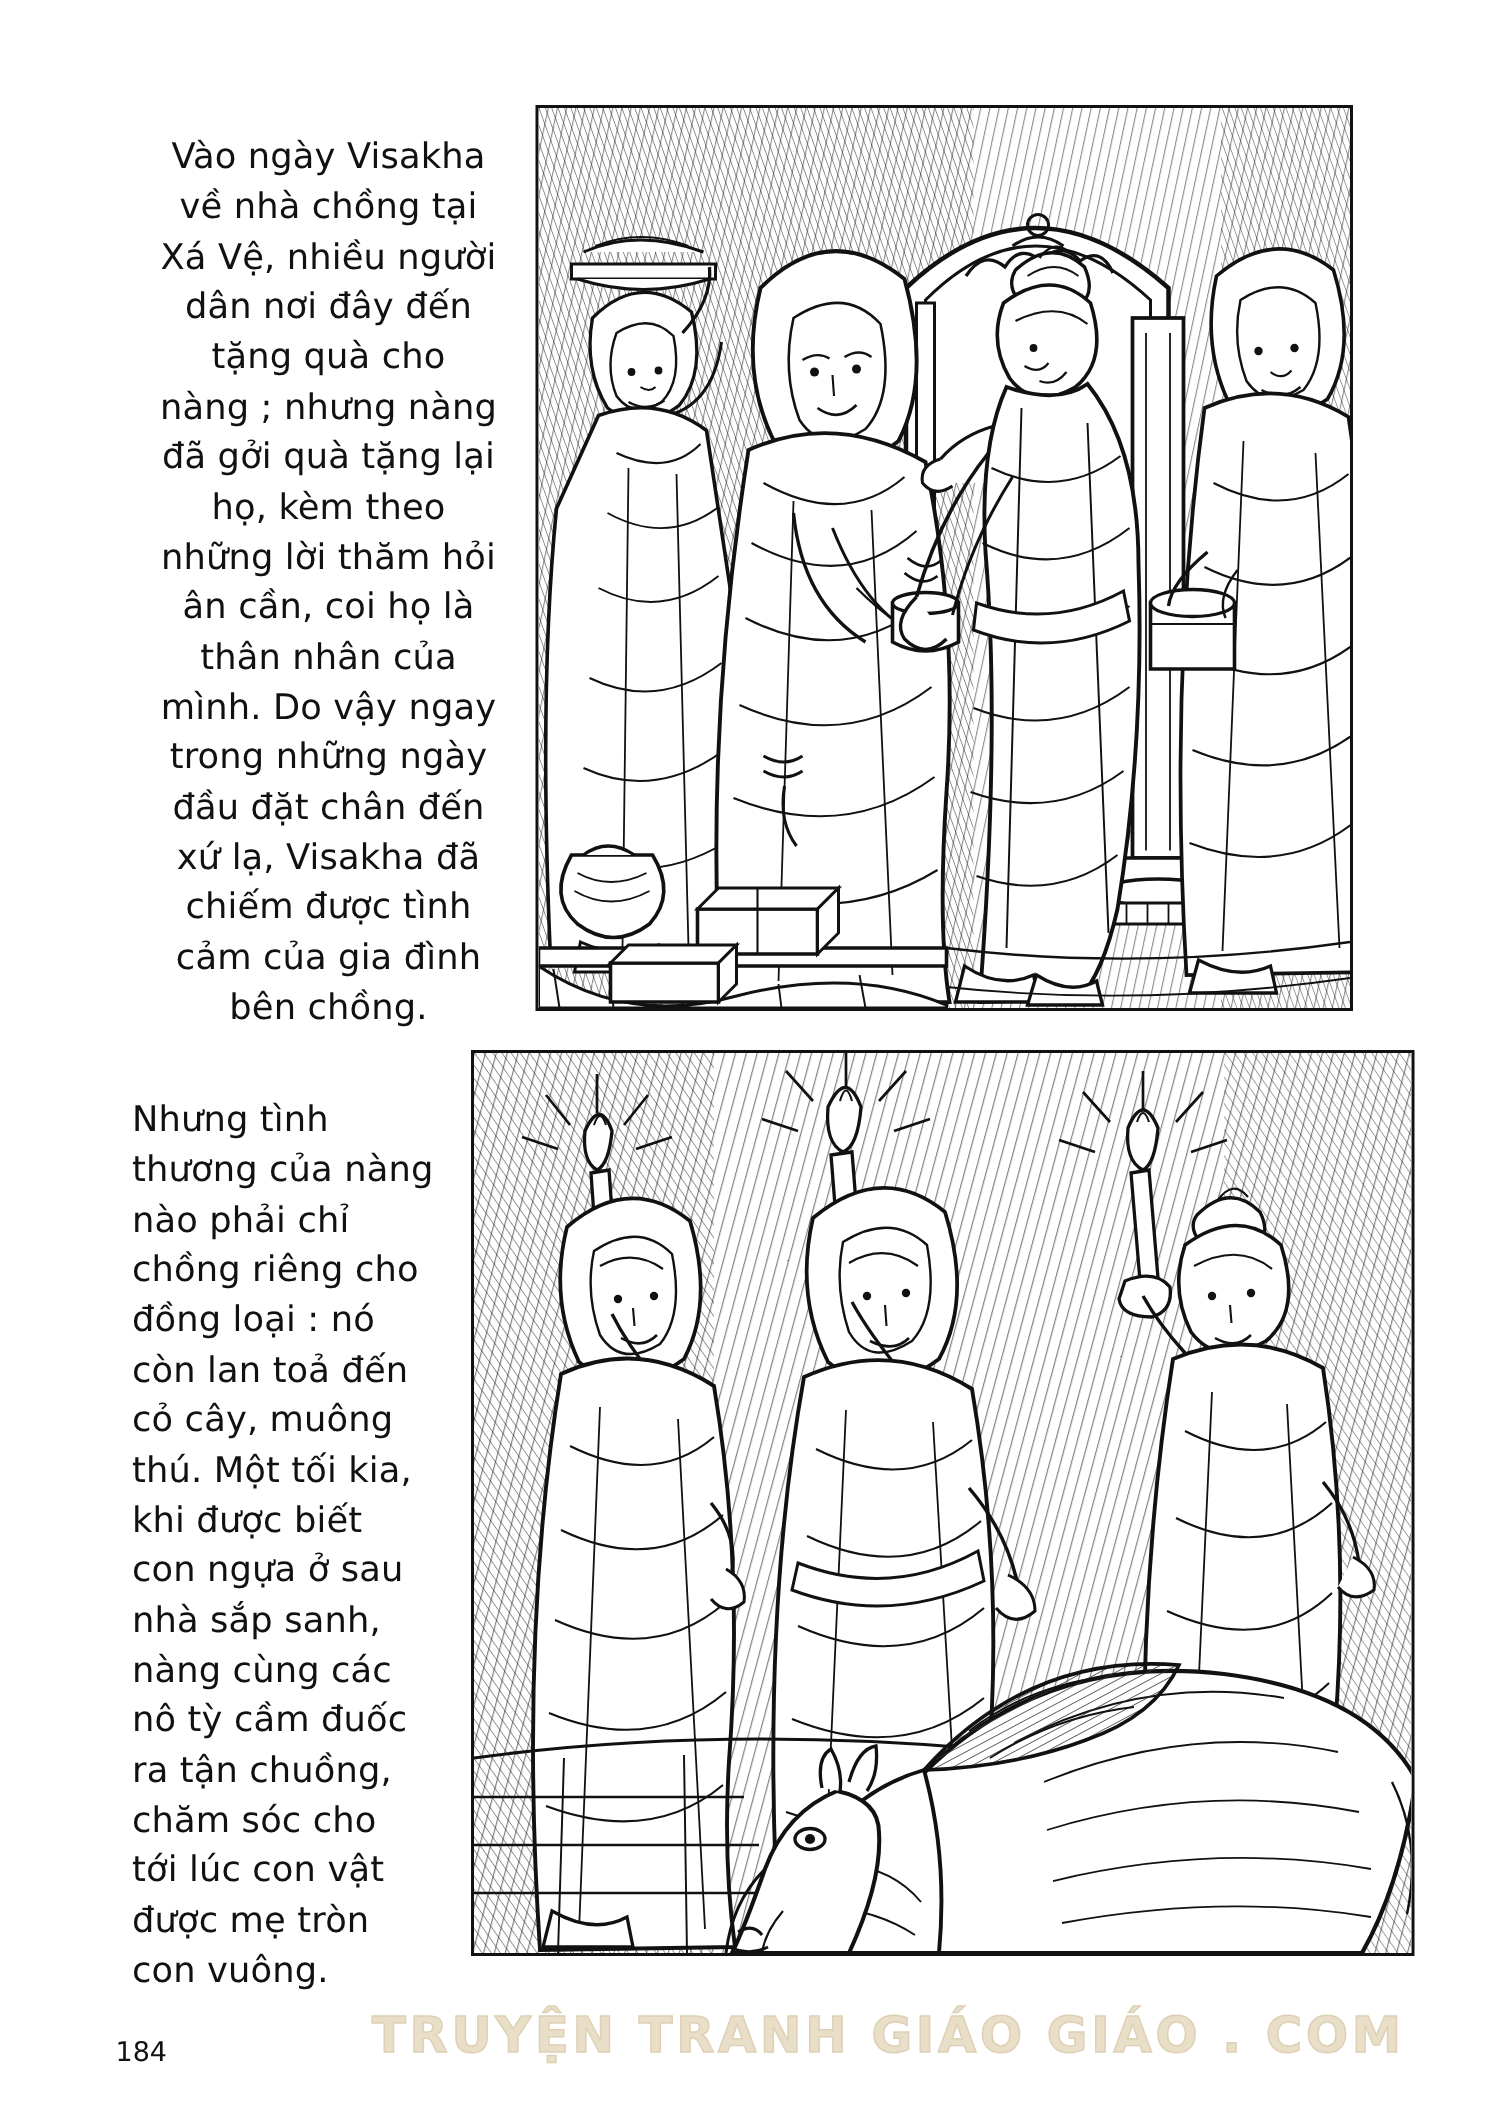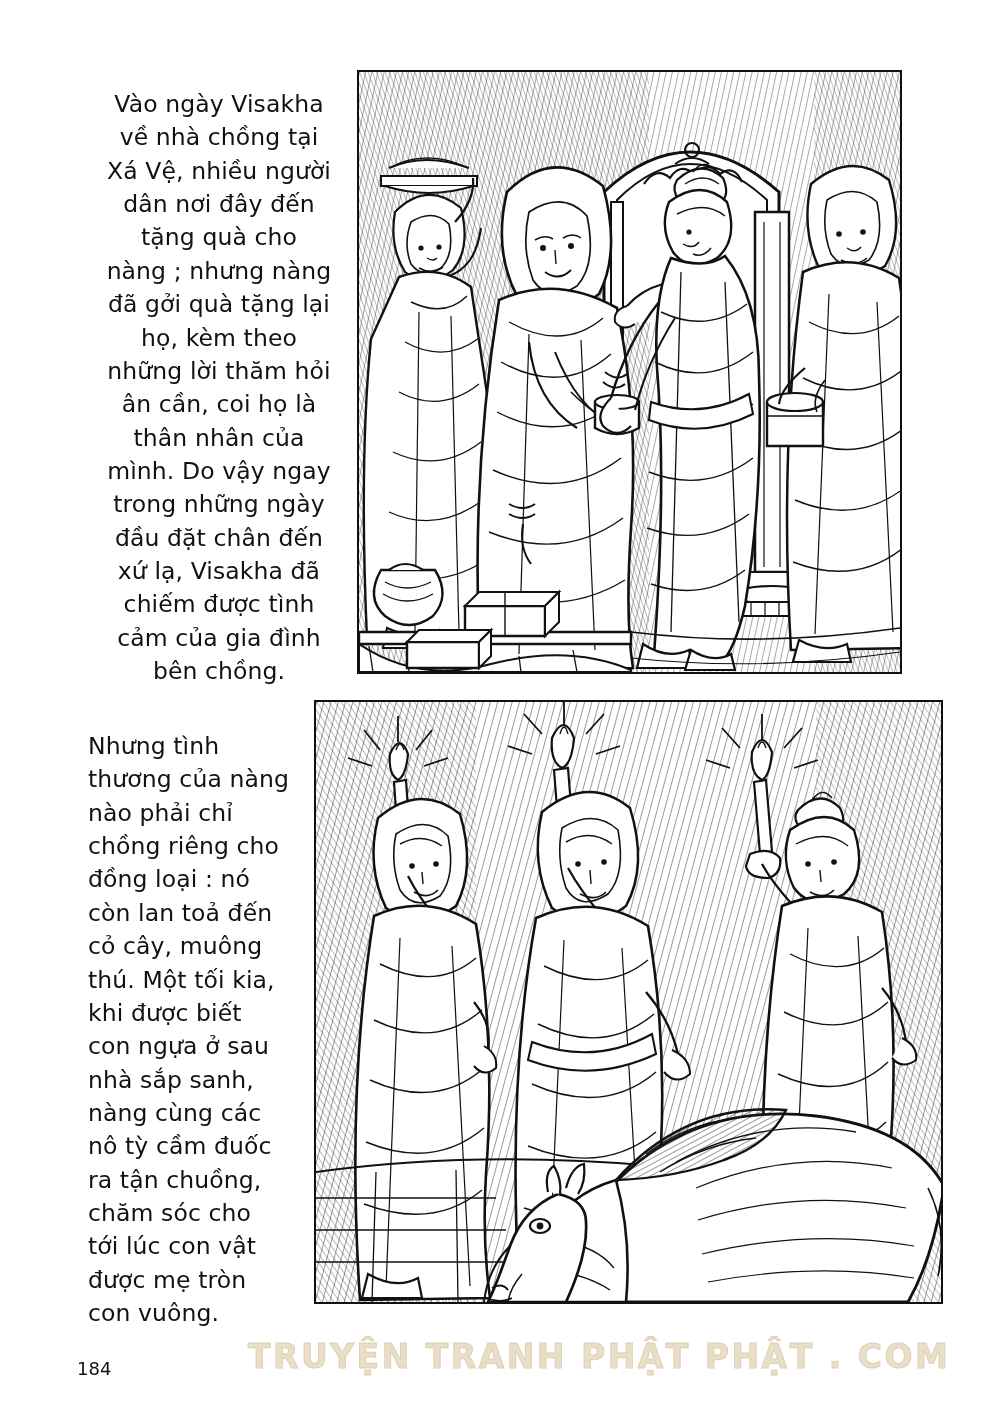--- a/index.html
+++ b/index.html
@@ -488,14 +488,14 @@
 nàng cùng các
 nô tỳ cầm đuốc
 ra tận chuồng,
 chăm sóc cho
 tới lúc con vật
 được mẹ tròn
 con vuông.</div>
 
   <div id="page-number">184</div>
 
-  <div id="watermark" style="color: rgb(233, 223, 201);">TRUYỆN TRANH PHẬT PHẬT . COM</div>
+  <div id="watermark" style="color: rgb(233, 223, 201);">TRUYỆN TRANH GIÁO GIÁO . COM</div>
 </div>
 
 </body></html>

